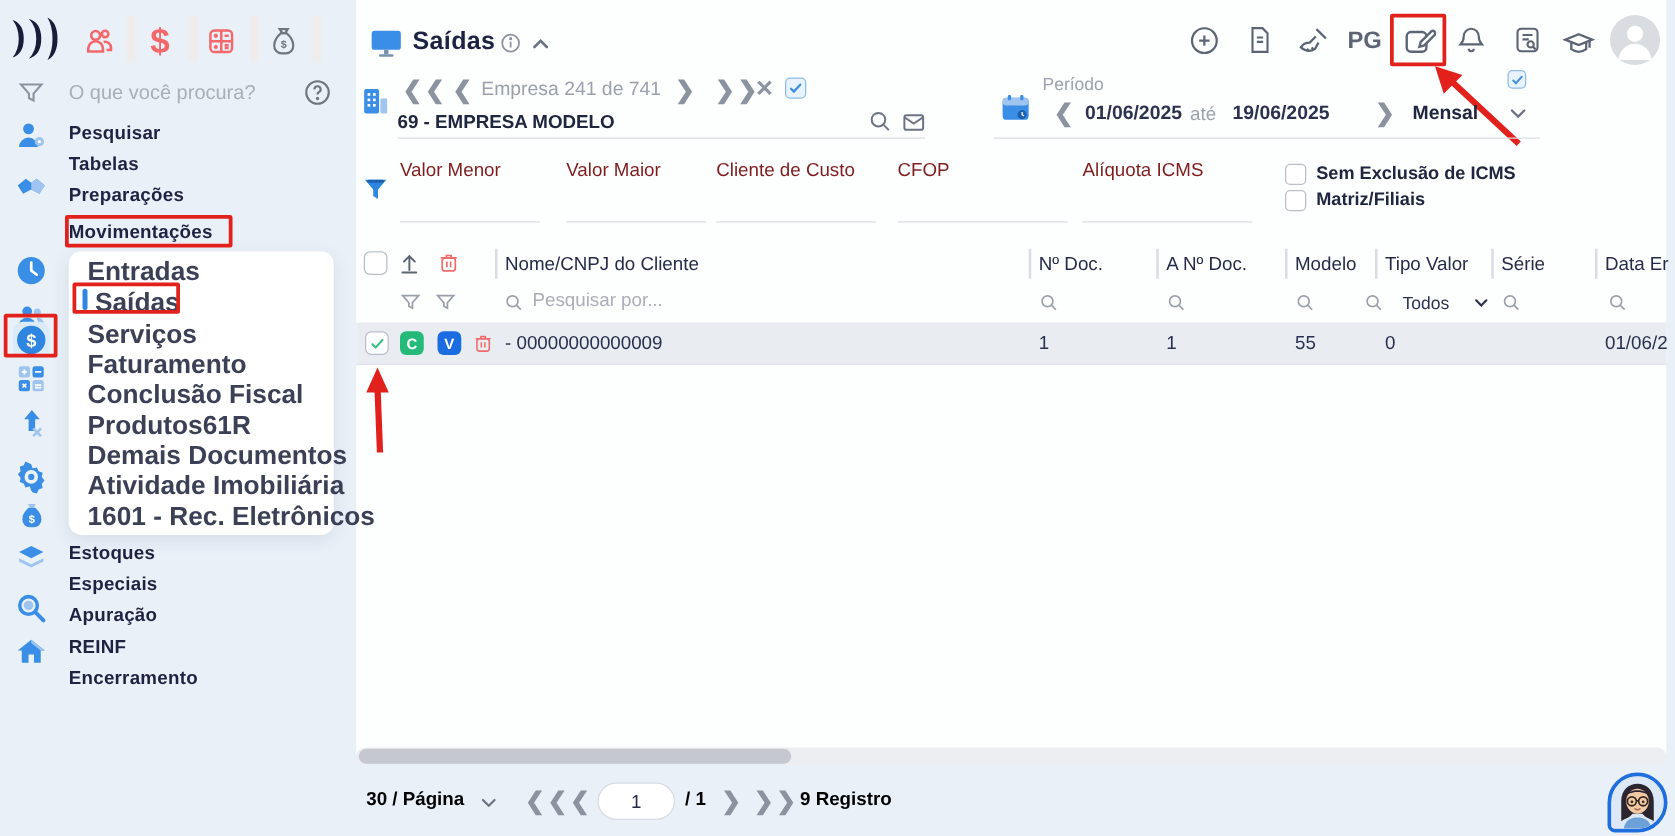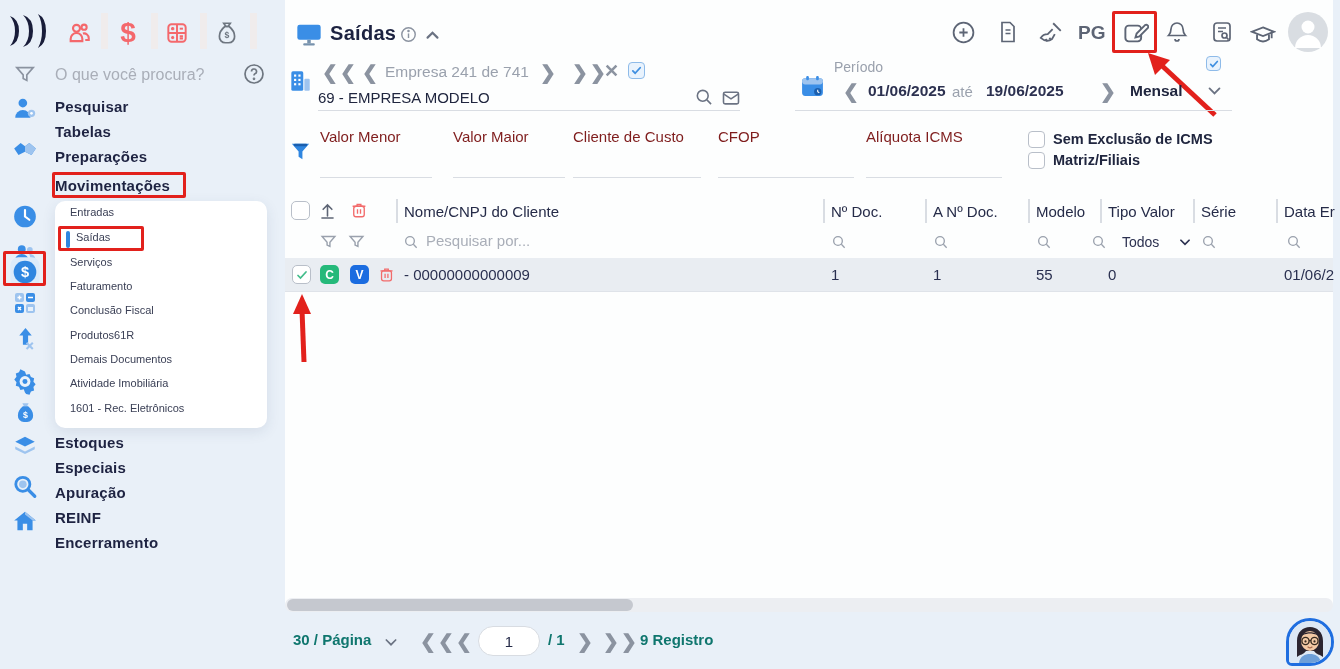--- a/index.html
+++ b/index.html
@@ -12,21 +12,21 @@
 
   
   .logo { left:8px; top:12px; }
   .qdiv { width:7px; height:36px; background:#f0ecec; top:13px; }
   .qico { top:18px; width:30px; height:30px; }
 
   
   .search-row input { border:none; outline:none; background:transparent; font-family:inherit; font-size:16px; color:#3c4257; width:180px; }
   .search-row input::placeholder { color:#a9aeb8; }
   .mi { position:absolute; left:55px; font-size:15px; font-weight:700; color:#1e2342; letter-spacing:.2px; white-space:nowrap; cursor:pointer; }
-  .smi { position:absolute; left:72px; font-size:11px; font-weight:400; color:#3b4056; white-space:nowrap; cursor:pointer; }
+  .smi { position:absolute; left:72px; font-size:21px; font-weight:700; color:#3b4056; white-space:nowrap; cursor:pointer; }
   .submenu-card { position:absolute; left:55px; top:201px; width:212px; height:227px; background:#ffffff; border-radius:10px; box-shadow:0 4px 14px rgba(40,60,100,.10); }
   .rail-ico { position:absolute; left:12px; width:26px; height:26px; color:#3a8ee6; }
 
   
   .redbox { position:absolute; border:3px solid #e2211c; border-radius:2px; pointer-events:none; }
 
   
   .hico { color:#5d6575; }
   .title { font-size:20px; font-weight:700; color:#1c2240; letter-spacing:.3px; }
 
@@ -53,21 +53,21 @@
   .badge { width:19px; height:19px; border-radius:5px; color:#fff; font-size:12px; font-weight:700; display:inline-flex; align-items:center; justify-content:center; }
   .psearch { border:none; outline:none; background:transparent; font-family:inherit; font-size:15px; color:#3c4257; width:150px; }
   .psearch::placeholder { color:#a9aeb8; }
 
   
   .hscroll-track { position:absolute; left:285px; top:598px; width:1048px; height:14px; background:#eceef2; border-radius:7px; }
   .hscroll-thumb { position:absolute; left:2px; top:1px; width:346px; height:12px; background:#c5c8cf; border-radius:6px; cursor:grab; }
 
   
   .pill { width:62px; height:30px; border:1.5px solid #d8dce2; border-radius:16px; background:#fff; text-align:center; font-size:15px; color:#252b48; font-family:inherit; outline:none; }
-  .ftxt { font-size:15px; font-weight:600; color:#0f766e; white-space:nowrap; }
+  .ftxt { font-size:15px; font-weight:600; color:#000000; white-space:nowrap; }
 
   .mascot { position:absolute; left:1286px; top:618px; width:48px; height:48px; border:3px solid #1f6ee0; border-radius:50% 50% 50% 6px; overflow:hidden; background:#dce8f5; cursor:pointer; }
 </style>
 </head>
 <body>
 
 <div class="panel"></div>
 
 <div class="abs logo">
   <svg width="42" height="38" viewBox="0 0 42 38" fill="#191d3a">
@@ -335,21 +335,21 @@
 <span class="abs chev" style="left:362px;top:63px">❮</span>
 <div class="abs graytxt" style="left:385px;top:63px;font-size:15.5px">Empresa 241 de 741</div>
 <span class="abs chev" style="left:540px;top:63px">❯</span>
 <span class="abs chev" style="left:572px;top:63px;letter-spacing:2px">❯❯</span>
 <span class="abs chev" style="left:604px;top:62px;font-size:18px">✕</span>
 <span class="abs cb blue" style="left:628px;top:62px">
   <svg width="11" height="11" viewBox="0 0 24 24" fill="none" stroke="#3f8fe0" stroke-width="4" stroke-linecap="round">
       <path d="M4 13l5 5L20 6"></path>
     </svg>
 </span>
-<div class="abs" style="left:318px;top:89px;font-size:15px;font-weight:400;color:#20263f">69 - EMPRESA MODELO</div>
+<div class="abs" style="left:318px;top:89px;font-size:15px;font-weight:700;color:#20263f">69 - EMPRESA MODELO</div>
 <span class="abs ico" style="left:694px;top:87px;color:#6b7383">
   <svg width="20" height="20" viewBox="0 0 24 24" fill="none" stroke="currentColor" stroke-width="1.9">
       <circle cx="10.5" cy="10.5" r="6.5"></circle>
       <path d="M15.5 15.5l5 5"></path>
     </svg>
 </span>
 <span class="abs ico" style="left:721px;top:88px;color:#6b7383">
   <svg width="20" height="20" viewBox="0 0 24 24" fill="none" stroke="currentColor" stroke-width="1.9">
       <rect x="3" y="5" width="18" height="14" rx="2"></rect>
       <path d="M3 7l9 6 9-6"></path>

